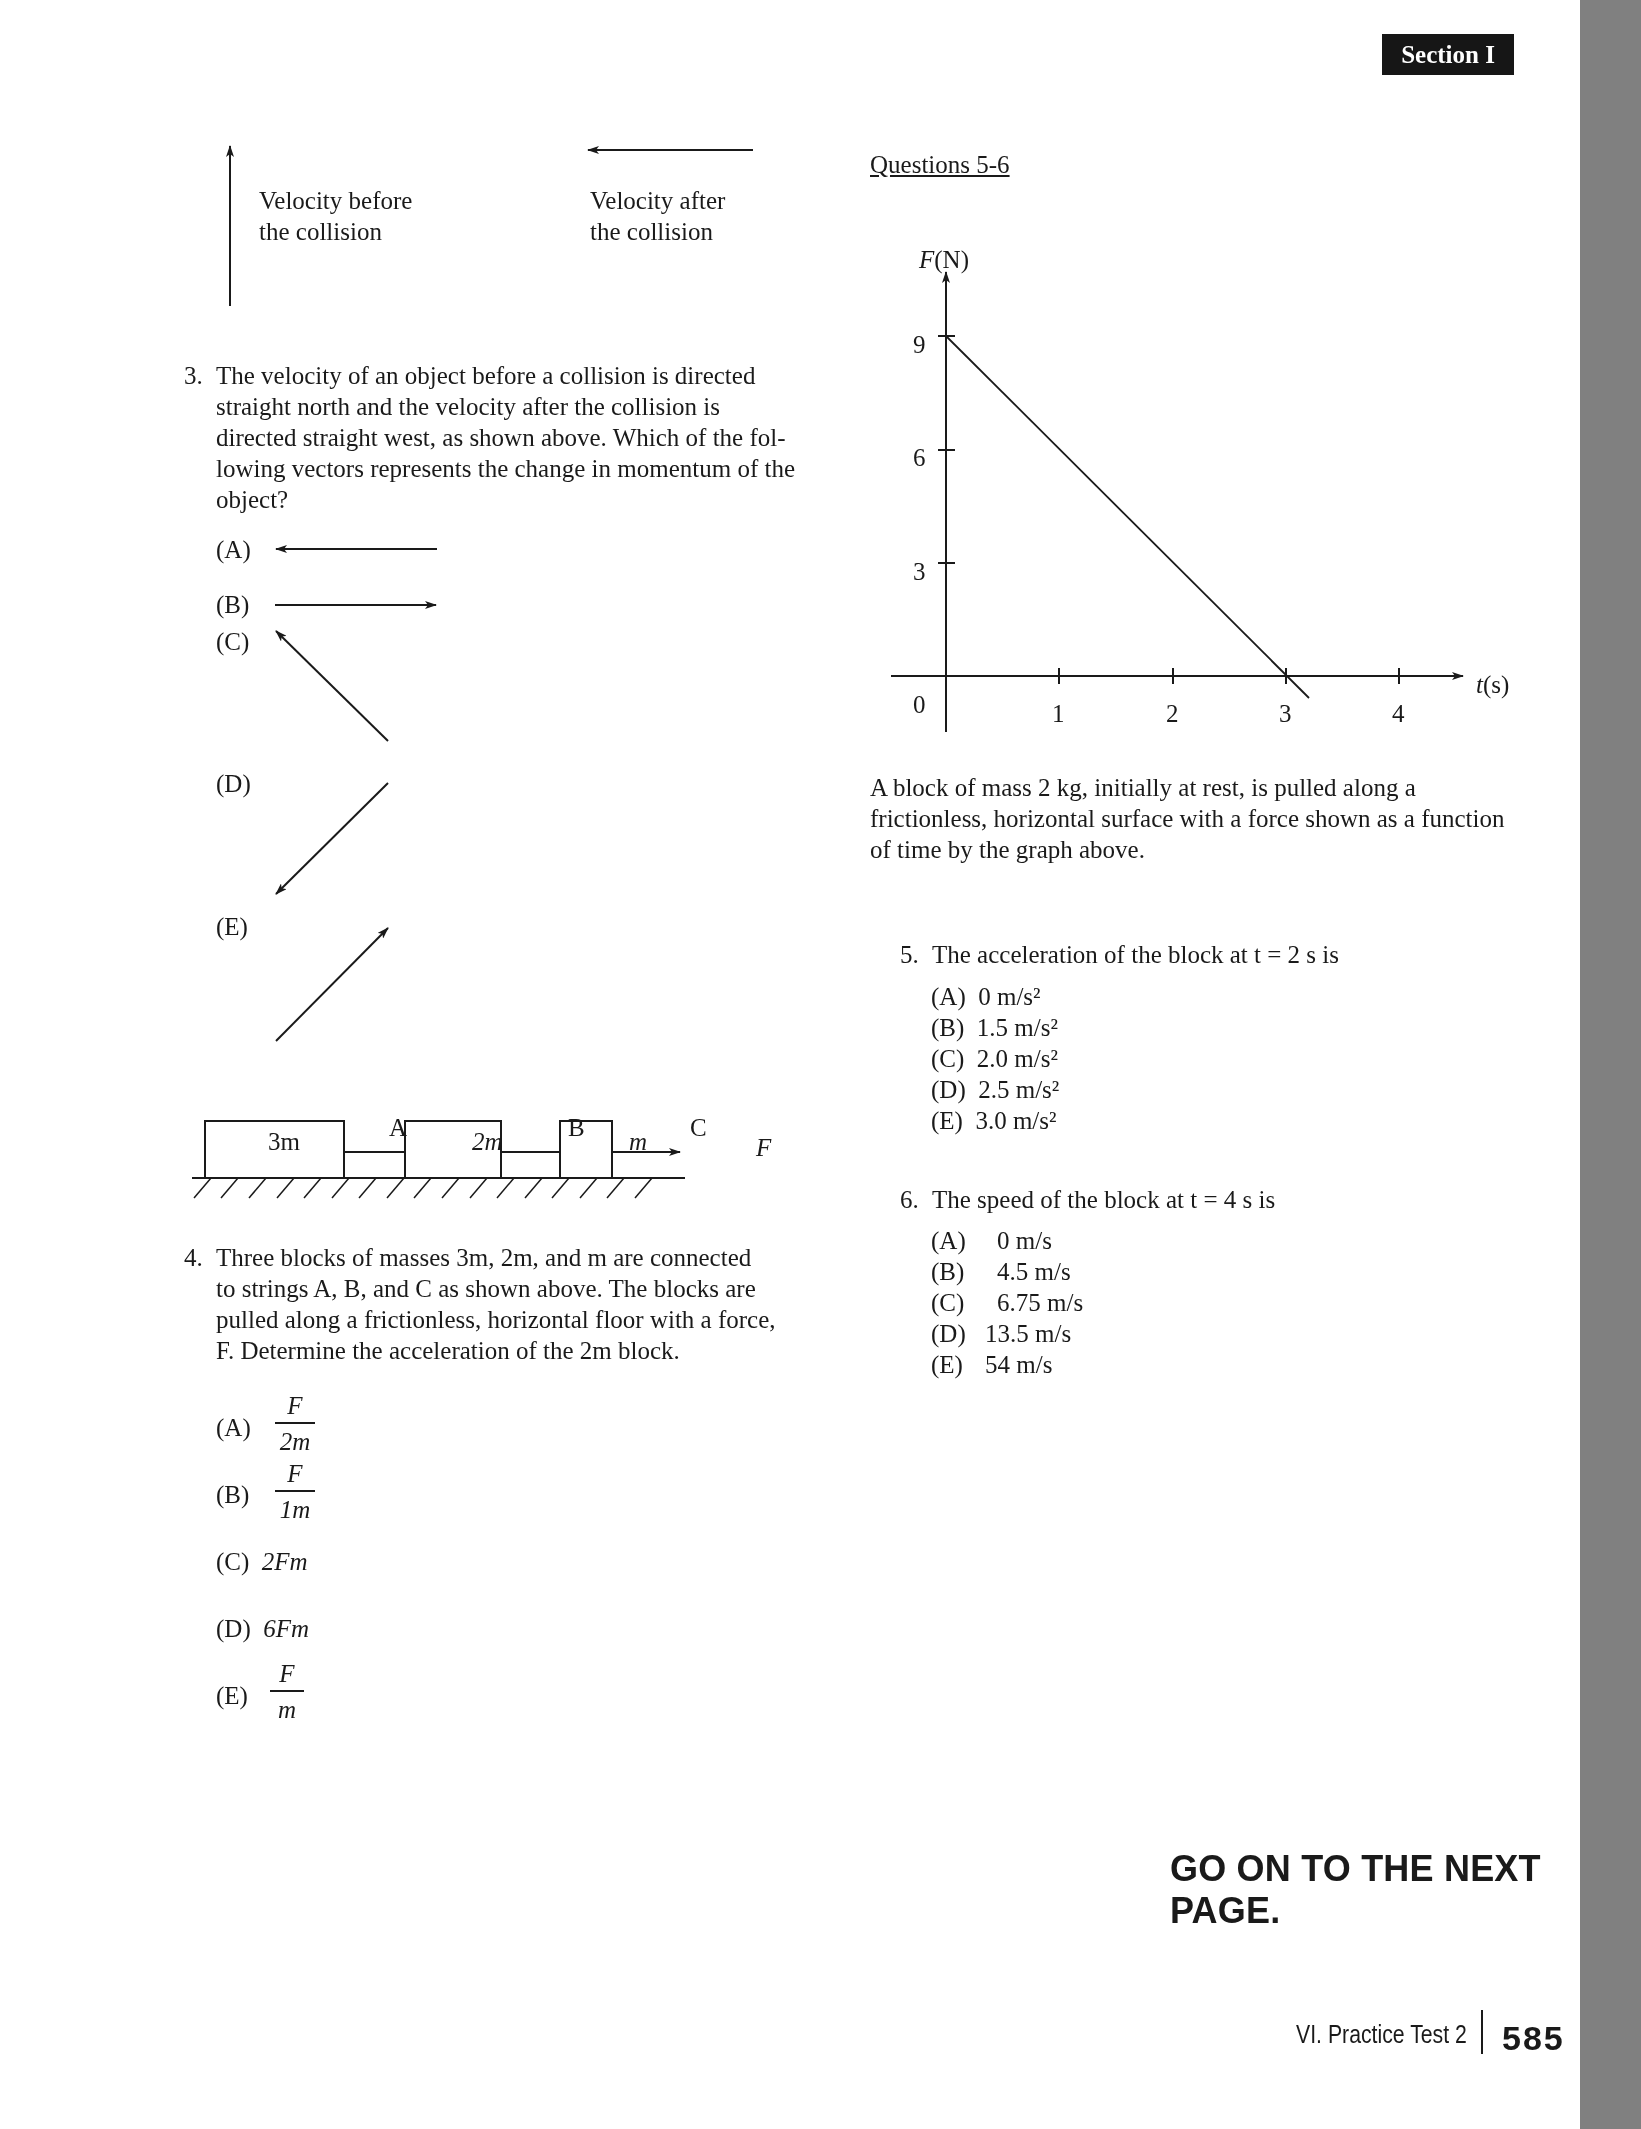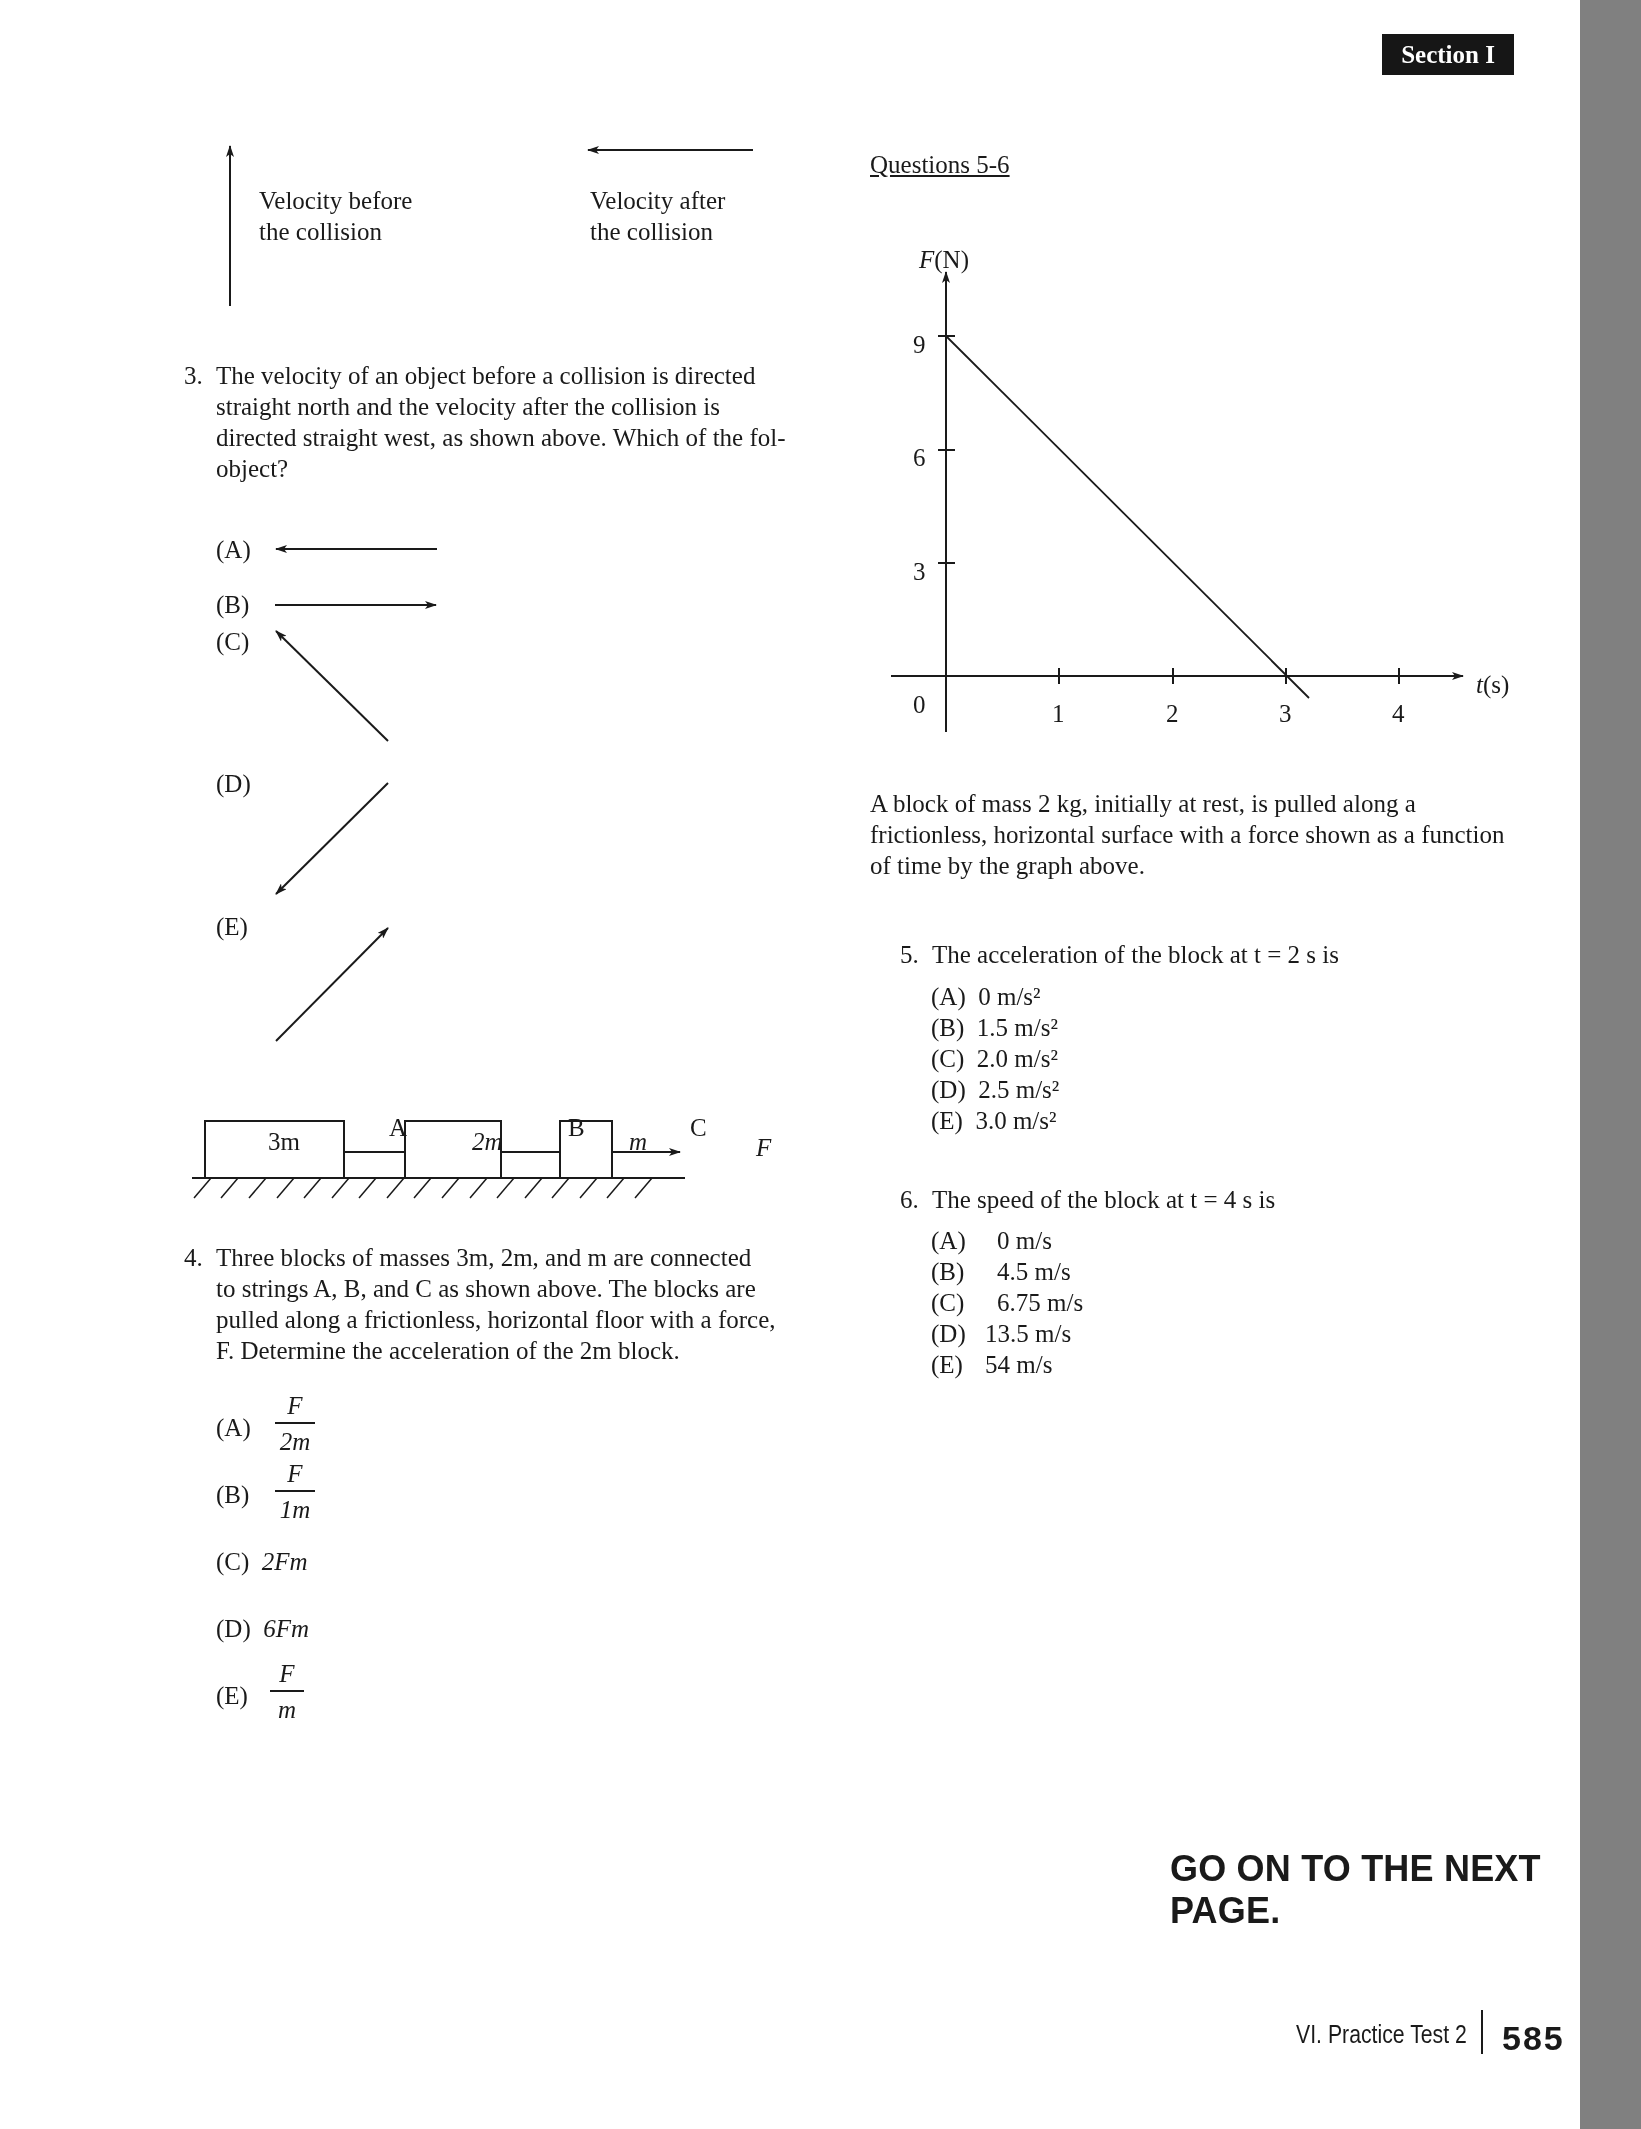--- a/index.html
+++ b/index.html
@@ -63,20 +63,21 @@
   <div>Velocity after</div>
   <div>the collision</div>
 </div>
 
 <div class="abs q-block" style="left:184px;top:360px;width:640px;height:160px">
   <span class="q-num">3.</span>
   <div class="q-body">
     <div>The velocity of an object before a collision is directed</div>
     <div>straight north and the velocity after the collision is</div>
     <div>directed straight west, as shown above. Which of the fol-</div>
+    <div>lowing vectors represents the change in momentum of the</div>
     <div>object?</div>
   </div>
 </div>
 
 <div class="opt" style="left:216px;top:534px">(A)</div>
 <div class="opt" style="left:216px;top:589px">(B)</div>
 <div class="opt" style="left:216px;top:626px">(C)</div>
 <div class="opt" style="left:216px;top:768px">(D)</div>
 <div class="opt" style="left:216px;top:911px">(E)</div>
 
@@ -209,21 +210,21 @@
 <div class="abs txt" style="left:913px;top:321px">9</div>
 <div class="abs txt" style="left:913px;top:434px">6</div>
 <div class="abs txt" style="left:913px;top:548px">3</div>
 <div class="abs txt" style="left:913px;top:681px">0</div>
 <div class="abs txt" style="left:1052px;top:690px">1</div>
 <div class="abs txt" style="left:1166px;top:690px">2</div>
 <div class="abs txt" style="left:1279px;top:690px">3</div>
 <div class="abs txt" style="left:1392px;top:690px">4</div>
 <div class="abs txt" style="left:1476px;top:661px"><i>t</i>(s)</div>
 
-<div class="abs txt" style="left:870px;top:780px;width:680px">
+<div class="abs txt" style="left:870px;top:764px;width:680px">
   <div>A block of mass 2 kg, initially at rest, is pulled along a</div>
   <div>frictionless, horizontal surface with a force shown as a function</div>
   <div>of time by the graph above.</div>
 </div>
 
 <div class="abs q-block" style="left:900px;top:939px;width:600px;height:40px">
   <span class="q-num">5.</span>
   <div class="q-body">The acceleration of the block at t = 2 s is</div>
 </div>
 <div class="abs" style="left:931px;top:981px">

